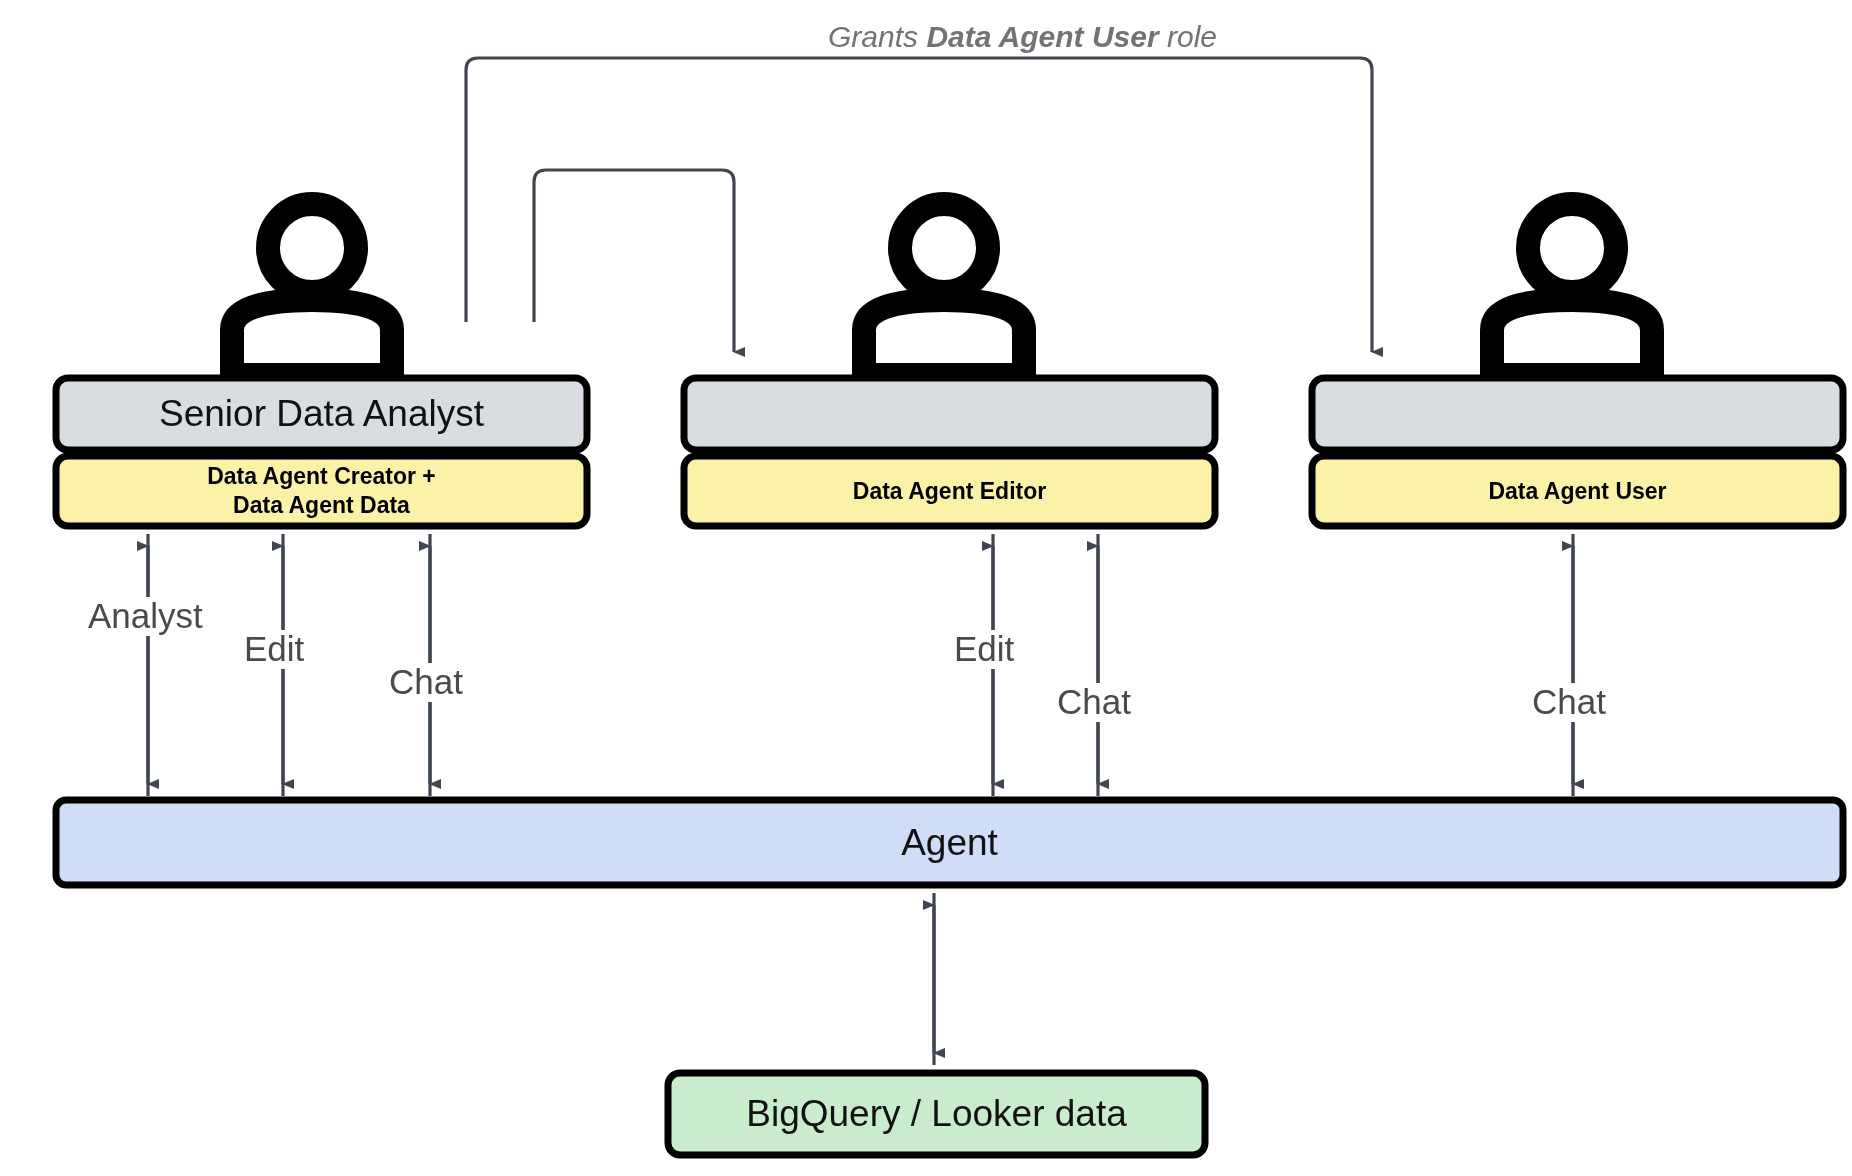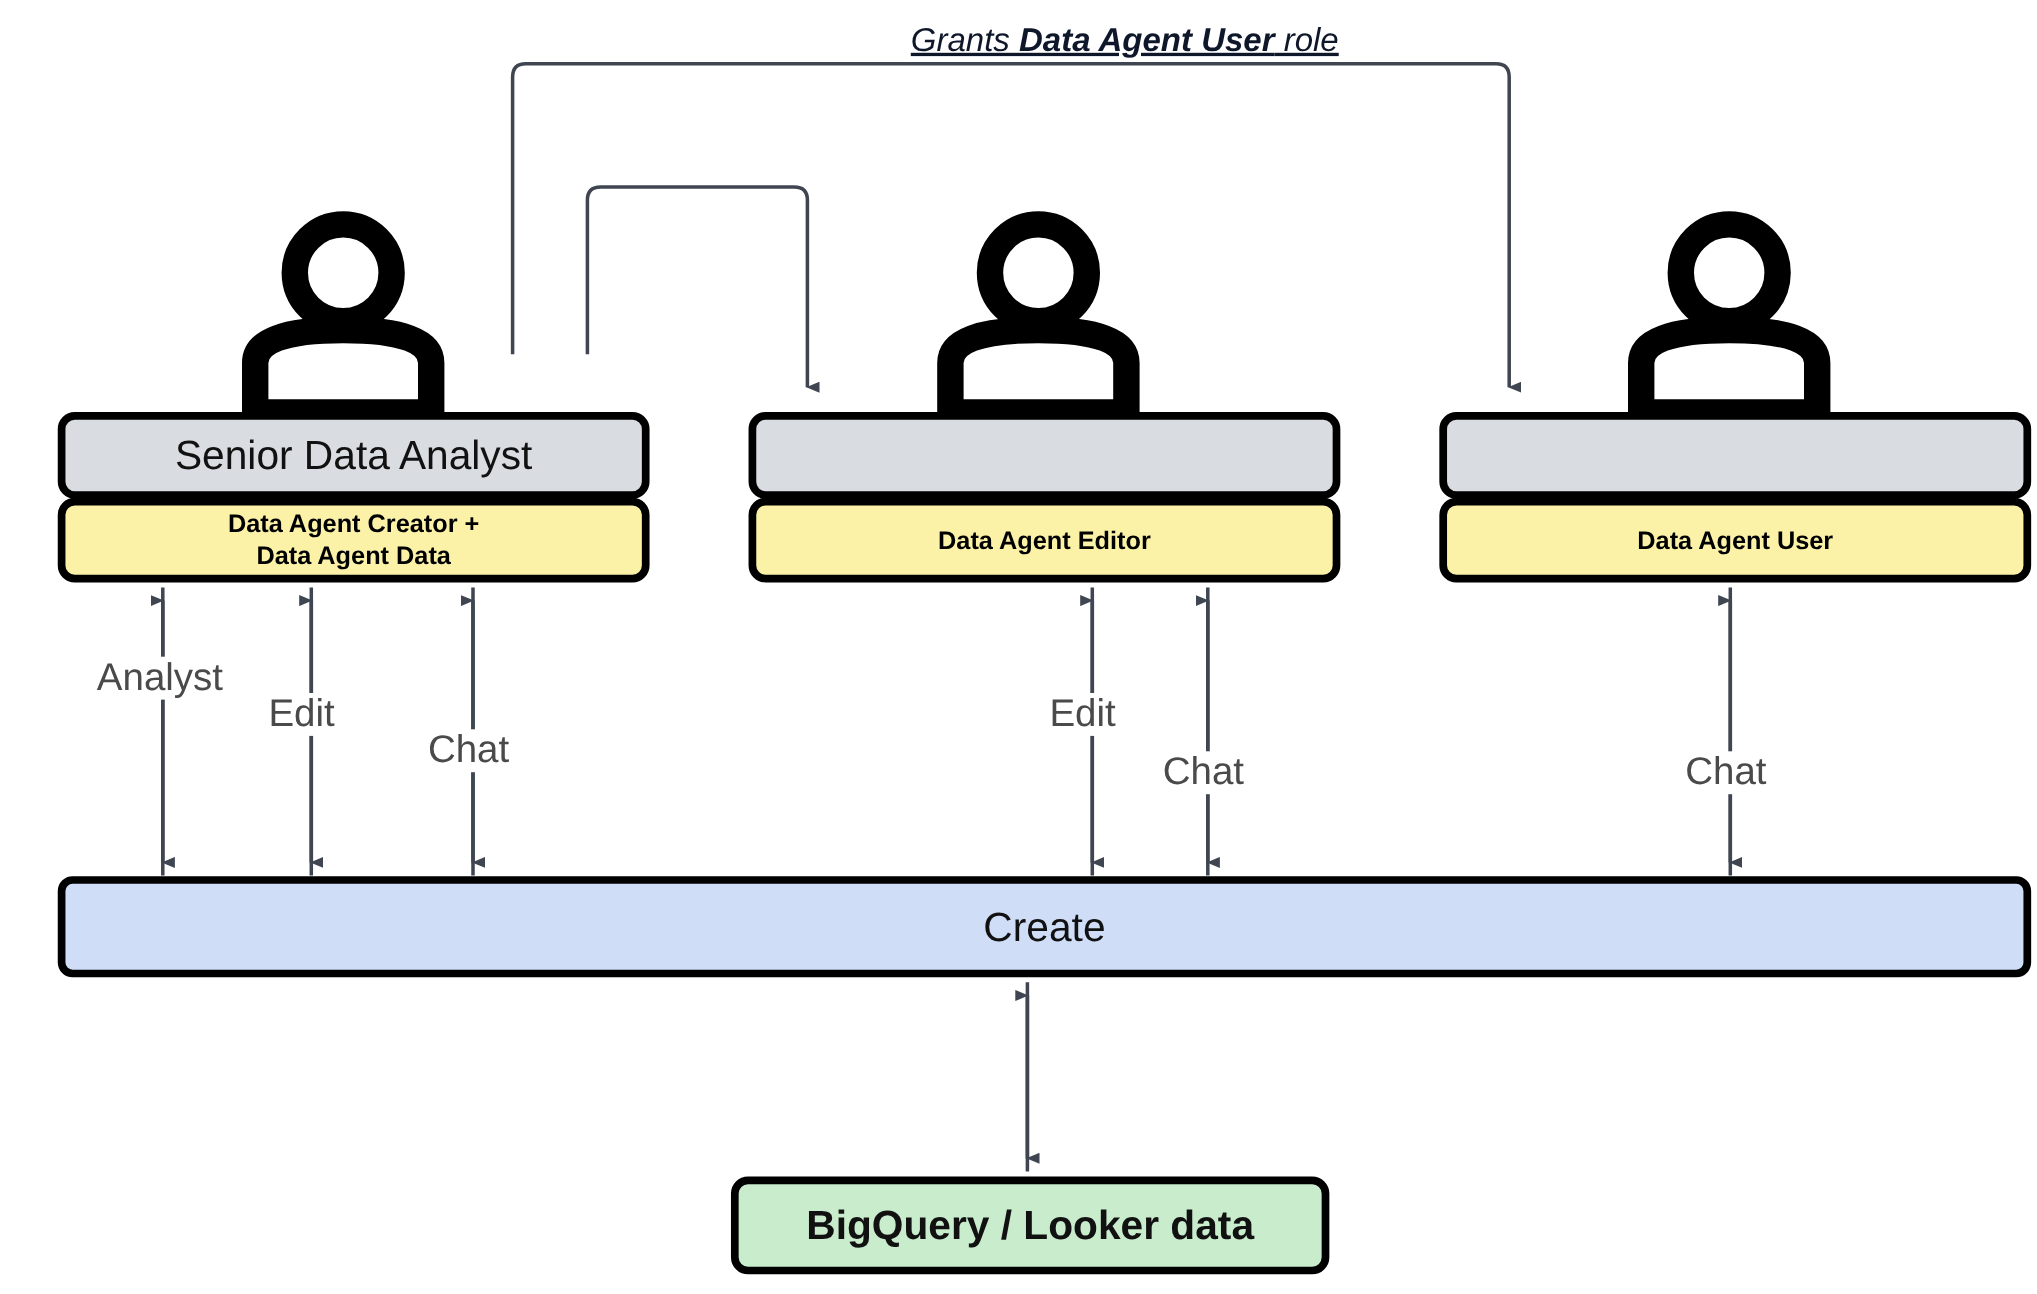--- a/index.html
+++ b/index.html
@@ -6,29 +6,28 @@
   body{font-family:"Liberation Sans",sans-serif;}
   #canvas{position:relative;width:1852px;height:1176px;background:#ffffff;overflow:hidden;}
   svg.layer{position:absolute;left:0;top:0;width:1852px;height:1176px;overflow:visible;}
   .node-text{
     position:absolute;display:flex;align-items:center;justify-content:center;
     text-align:center;box-sizing:border-box;pointer-events:none;
   }
   .title-box-label{font-size:37px;color:#111111;font-weight:400;line-height:1.15;}
   .role-box-label{font-size:23px;color:#000000;font-weight:700;line-height:1.25;}
   .agent-label{font-size:37px;color:#111111;font-weight:400;}
-  .bq-label{font-size:37px;color:#111111;font-weight:700;}
+  .bq-label{font-size:37px;color:#111111;font-weight:400;}
   .edge-label{
     position:absolute;font-size:35px;color:#4a4a4a;white-space:nowrap;
     background:#ffffff;padding:0 4px;line-height:1.1;
   }
   .grant-label{
-    position:absolute;font-size:30px;color:#0f172a;font-style:italic;white-space:nowrap;
+    position:absolute;font-size:30px;color:#737373;font-style:italic;white-space:nowrap;
     line-height:1.1;
-    text-decoration:underline;
   }
   .grant-label b{font-weight:700;font-style:italic;}
 </style>
 </head>
 <body>
 
 <div id="canvas">
 
   <svg class="layer" viewBox="0 0 1852 1176">
     <defs>
@@ -123,17 +122,17 @@
 
   <div class="edge-label" style="left:84px;top:597px;">Analyst</div>
   <div class="edge-label" style="left:240px;top:630px;">Edit</div>
   <div class="edge-label" style="left:385px;top:663px;">Chat</div>
 
   <div class="edge-label" style="left:950px;top:630px;">Edit</div>
   <div class="edge-label" style="left:1053px;top:683px;">Chat</div>
 
   <div class="edge-label" style="left:1528px;top:683px;">Chat</div>
 
-  <div class="node-text agent-label" style="left:56px;top:800px;width:1787px;height:85px;">Create</div>
+  <div class="node-text agent-label" style="left:56px;top:800px;width:1787px;height:85px;">Agent</div>
 
   <div class="node-text bq-label" style="left:668px;top:1073px;width:537px;height:82px;">BigQuery / Looker data</div>
 
 </div>
 
 </body></html>

